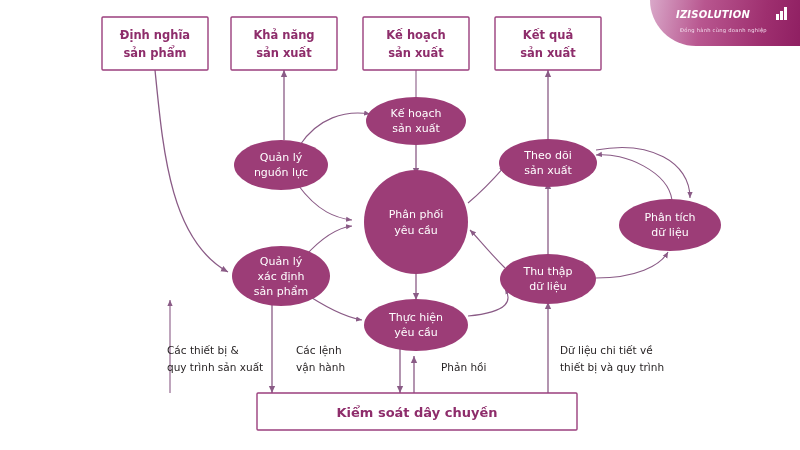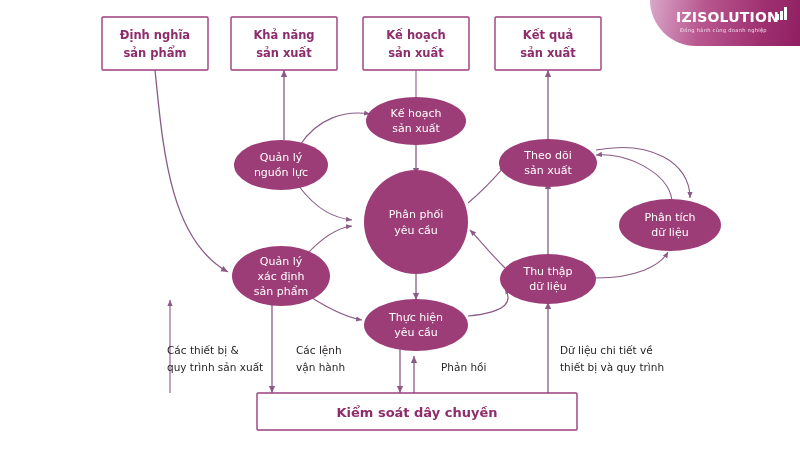--- a/index.html
+++ b/index.html
@@ -47,22 +47,23 @@
 
   
   #logo{
     position:absolute;right:0;top:0;width:150px;height:46px;
     border-bottom-left-radius:46px;
     background:linear-gradient(100deg,#d9a8c9 0%,#b8568f 35%,#9e2f6f 75%,#8f1f62 100%);
     overflow:hidden;
   }
   #logo .lgtext{
     position:absolute;left:26px;top:9px;
-    color:#ffffff;font-weight:bold;font-size:14px;letter-spacing:.2px;
-    font-family:"DejaVu Sans", sans-serif;
+    color:#ffffff;font-weight:bold;font-size:10px;letter-spacing:.2px;
+    font-family:"DejaVu Sans", sans-serif;
+    font-style:italic;
   }
   #logo .lgtag{
     position:absolute;left:30px;top:27px;
     color:#f3dced;font-size:5.2px;letter-spacing:.25px;
     font-family:"DejaVu Sans", sans-serif;
   }
   #logo .lgmark{
     position:absolute;right:10px;top:7px;width:14px;height:13px;
   }
   #logo .lgmark i{

